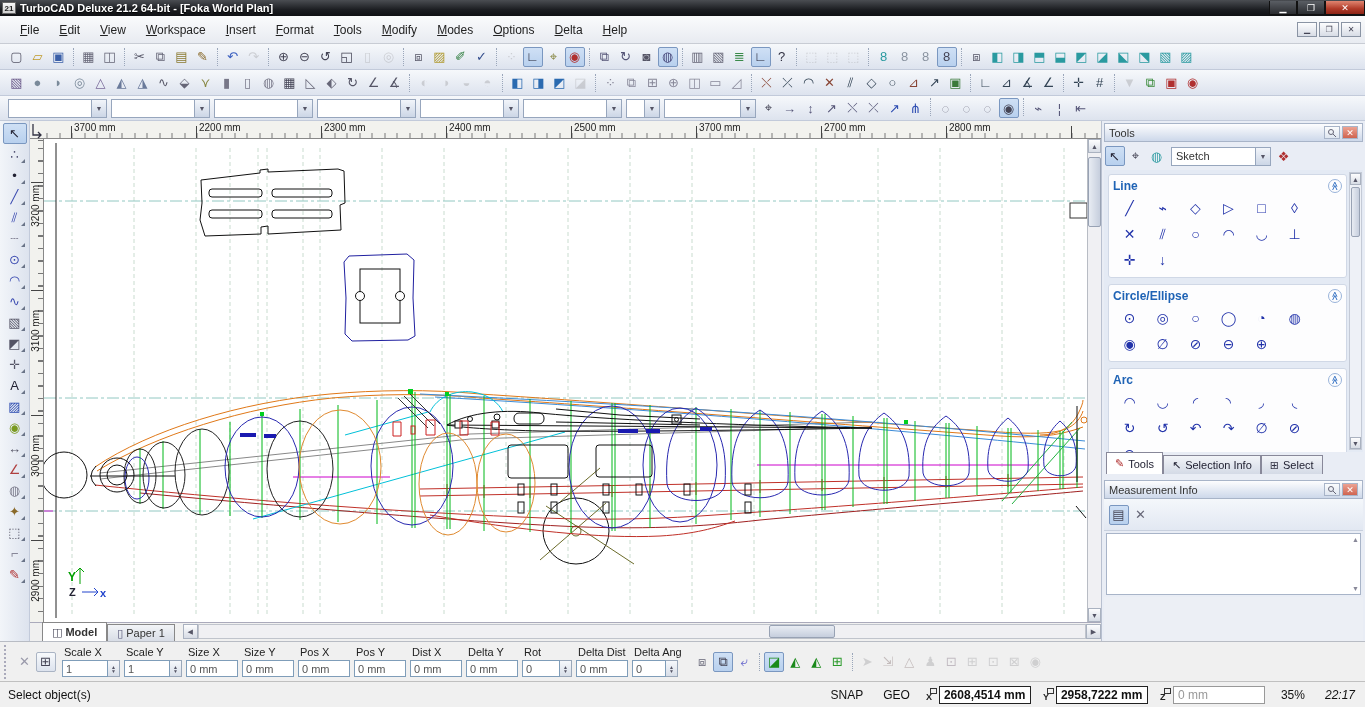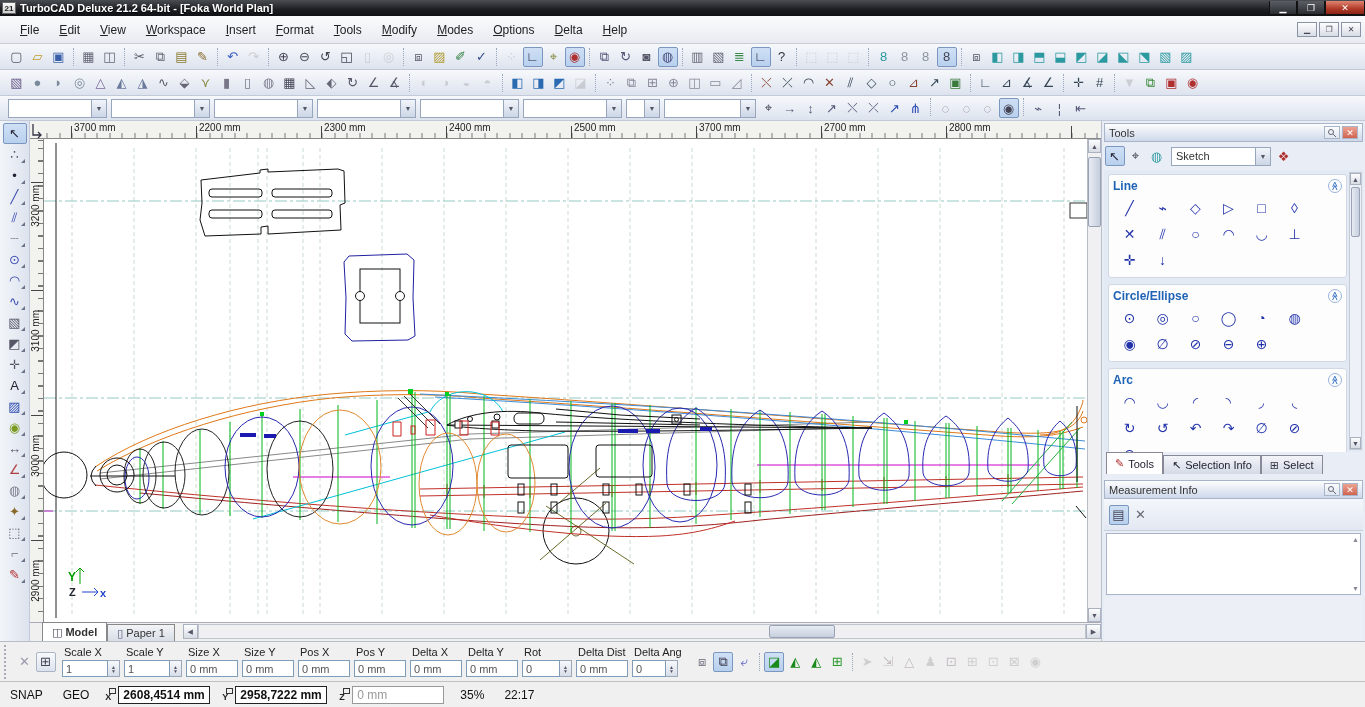--- a/index.html
+++ b/index.html
@@ -121,21 +121,21 @@
   
   .statusbar { height:26px; background:#f0f0f0; border-top:1px solid #c0c0c0; display:flex; align-items:center; font-size:12px; color:#111; }
   .sb-msg { padding-left:8px; flex:1; }
   .sb-item { padding:0 10px; }
   .coordbox { display:flex; align-items:center; margin:0 6px; }
   .axglyph { display:flex; flex-direction:column; align-items:flex-start; margin-right:2px; line-height:7px; }
   .axsq { width:7px; height:6px; border:1px solid #333; margin-left:4px; }
   .axletter { font-size:9px; font-weight:bold; color:#222; }
   .coordval { border:1px solid #222; background:#fff; height:18px; min-width:92px; padding:1px 4px; font-weight:bold; font-size:12px; }
   .coordval.dim { border-color:#999; color:#999; font-weight:normal; }
-  .sb-time { padding-right:24px; }
+  .sb-time { padding-right:10px;font-style:italic; }
 
   svg text { font-family:"Liberation Sans","DejaVu Sans",sans-serif; }
 </style>
 </head>
 <body>
 
 <div class="titlebar">
   <div class="app-icon">21</div>
   <div class="title-text">TurboCAD Deluxe 21.2 64-bit - [Foka World Plan]</div>
   <div class="win-buttons">
@@ -729,21 +729,21 @@
         <input class="finput" readonly="" value="0 mm" style="">
       </span>
   </div>
   <div class="field wide">
     <span class="flabel">Pos Y</span>
     <span class="fbox">
         <input class="finput" readonly="" value="0 mm" style="">
       </span>
   </div>
   <div class="field wide">
-    <span class="flabel">Delta X</span>
+    <span class="flabel">Dist X</span>
     <span class="fbox">
         <input class="finput" readonly="" value="0 mm" style="">
       </span>
   </div>
   <div class="field wide">
     <span class="flabel">Delta Y</span>
     <span class="fbox">
         <input class="finput" readonly="" value="0 mm" style="">
       </span>
   </div>
@@ -784,20 +784,21 @@
       <span class="tbtn disabled" style="color: rgb(153, 153, 170);">♟</span>
       <span class="tbtn disabled" style="color: rgb(170, 85, 170);">⊡</span>
       <span class="tbtn disabled" style="color: rgb(153, 153, 170);">⊞</span>
       <span class="tbtn disabled" style="color: rgb(153, 153, 170);">⊡</span>
       <span class="tbtn disabled" style="color: rgb(153, 153, 170);">⊠</span>
       <span class="tbtn disabled" style="color: rgb(153, 153, 170);">◉</span>
     </div>
 </div>
 
 <div class="statusbar">
+  <span class="sb-msg">Select object(s)</span>
   <span class="sb-item">SNAP</span>
   <span class="sb-item">GEO</span>
   <span class="coordbox">
     <span class="axglyph">
         <span class="axsq"></span>
         <span class="axletter">X</span>
       </span>
     <span class="coordval">2608,4514 mm</span>
   </span>
   <span class="coordbox">

